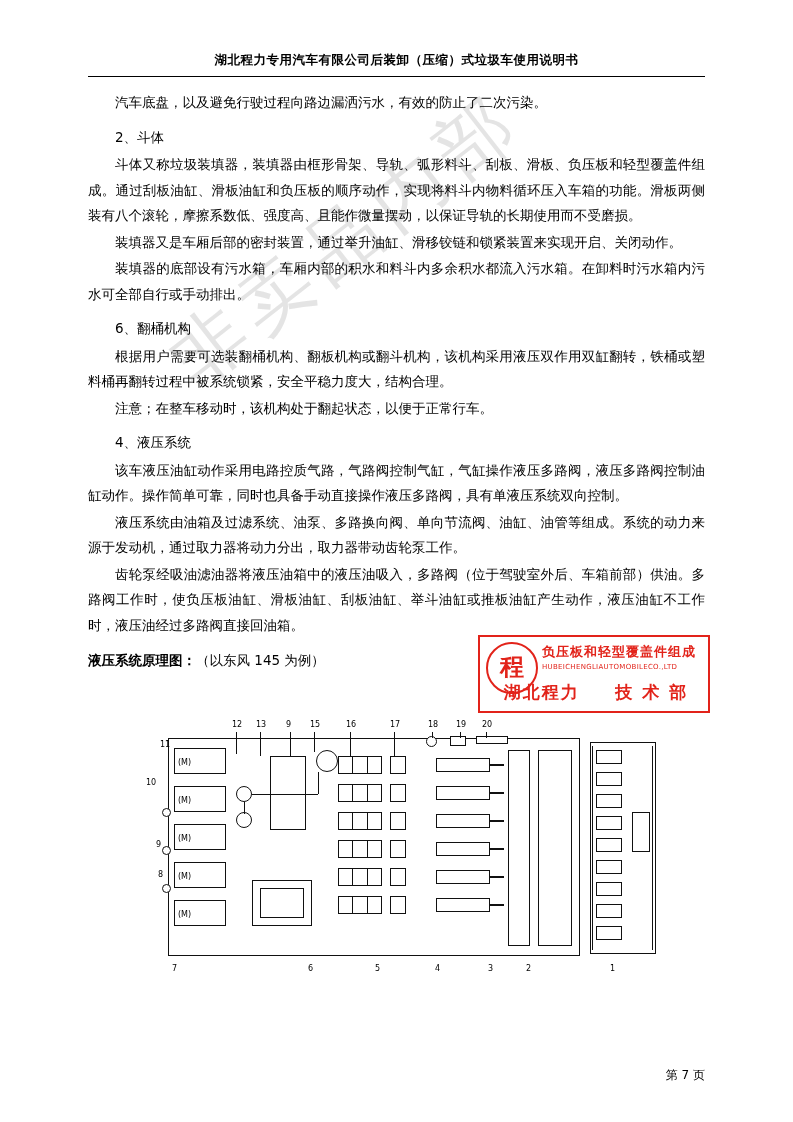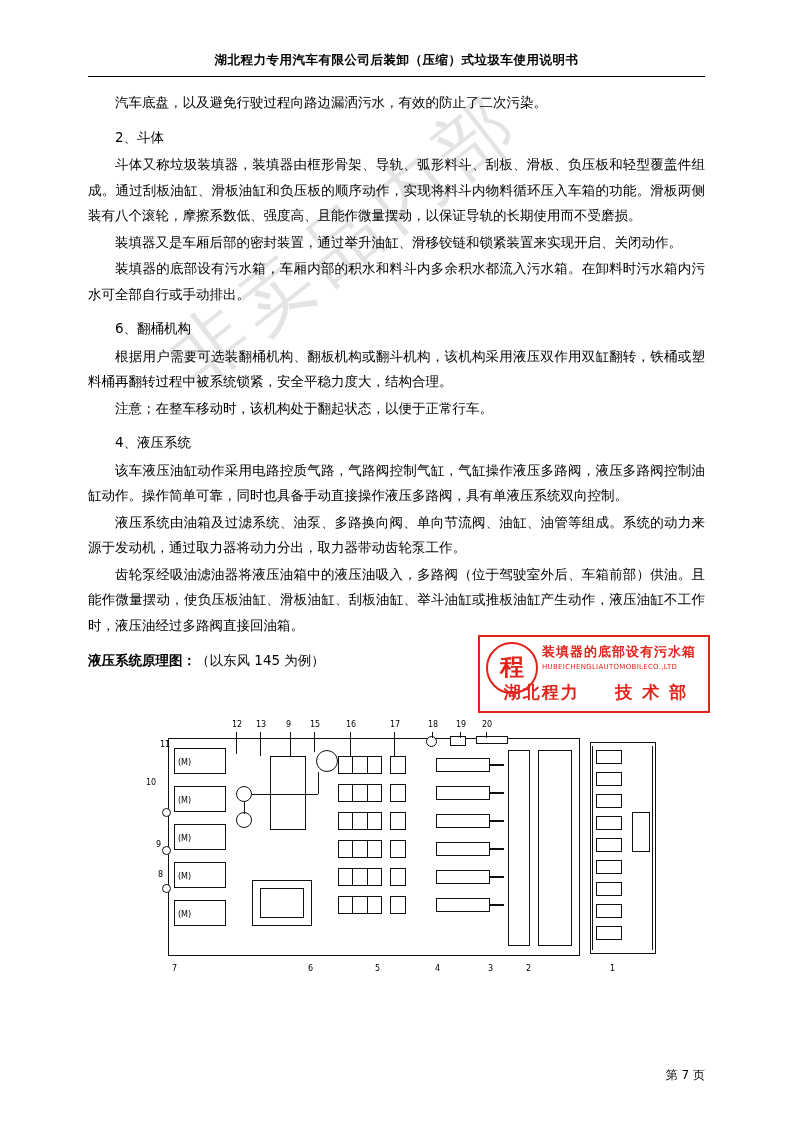--- a/index.html
+++ b/index.html
@@ -214,29 +214,29 @@
     <p class="para">装填器又是车厢后部的密封装置，通过举升油缸、滑移铰链和锁紧装置来实现开启、关闭动作。</p>
     <p class="para">装填器的底部设有污水箱，车厢内部的积水和料斗内多余积水都流入污水箱。在卸料时污水箱内污水可全部自行或手动排出。</p>
 
     <h3 class="sec">6、翻桶机构</h3>
     <p class="para">根据用户需要可选装翻桶机构、翻板机构或翻斗机构，该机构采用液压双作用双缸翻转，铁桶或塑料桶再翻转过程中被系统锁紧，安全平稳力度大，结构合理。</p>
     <p class="para">注意；在整车移动时，该机构处于翻起状态，以便于正常行车。</p>
 
     <h3 class="sec">4、液压系统</h3>
     <p class="para">该车液压油缸动作采用电路控质气路，气路阀控制气缸，气缸操作液压多路阀，液压多路阀控制油缸动作。操作简单可靠，同时也具备手动直接操作液压多路阀，具有单液压系统双向控制。</p>
     <p class="para">液压系统由油箱及过滤系统、油泵、多路换向阀、单向节流阀、油缸、油管等组成。系统的动力来源于发动机，通过取力器将动力分出，取力器带动齿轮泵工作。</p>
-    <p class="para">齿轮泵经吸油滤油器将液压油箱中的液压油吸入，多路阀（位于驾驶室外后、车箱前部）供油。且能作微量摆动，使负压板油缸、滑板油缸、刮板油缸、举斗油缸或推板油缸产生动作，液压油缸不工作时，液压油经过多路阀直接回油箱。</p>
+    <p class="para">齿轮泵经吸油滤油器将液压油箱中的液压油吸入，多路阀（位于驾驶室外后、车箱前部）供油。多路阀工作时，使负压板油缸、滑板油缸、刮板油缸、举斗油缸或推板油缸产生动作，液压油缸不工作时，液压油经过多路阀直接回油箱。</p>
 
     <p class="fig-title"><span>液压系统原理图：</span><span class="normal">（以东风 145 为例）</span></p>
 
   </div>
 
   <div class="stamp">
     <div class="logo">程</div>
-    <div class="cn-name">装填器的底部设有污水箱</div>
+    <div class="cn-name">负压板和轻型覆盖件组成</div>
     <div class="en-name">HUBEICHENGLIAUTOMOBILECO.,LTD</div>
     <div class="line2">
       <span>湖北程力</span>
       <span>技 术 部</span>
     </div>
   </div>
 
   <div class="figure">
 
     <div class="fig-box" style="left:28px; top:18px; width:412px; height:218px;"></div>

